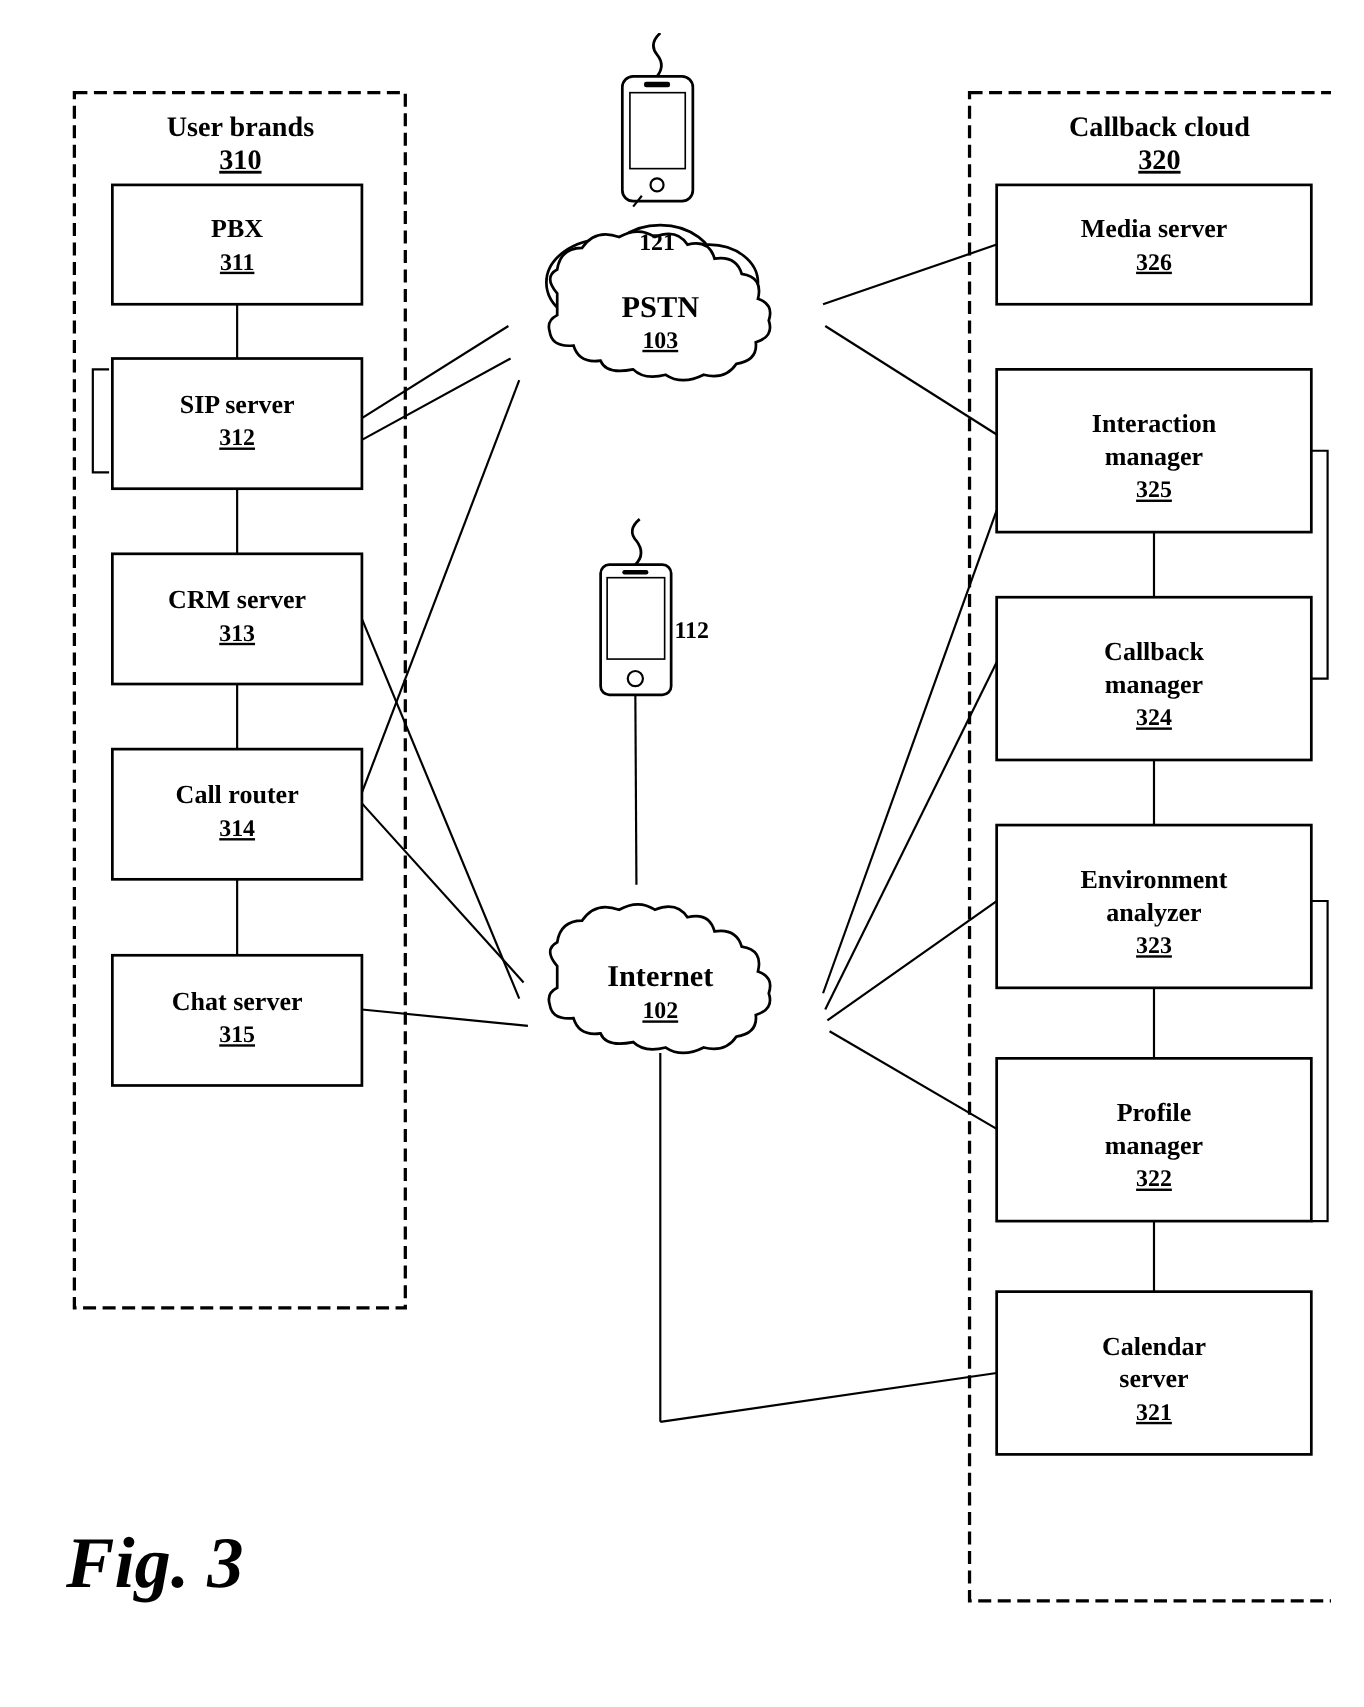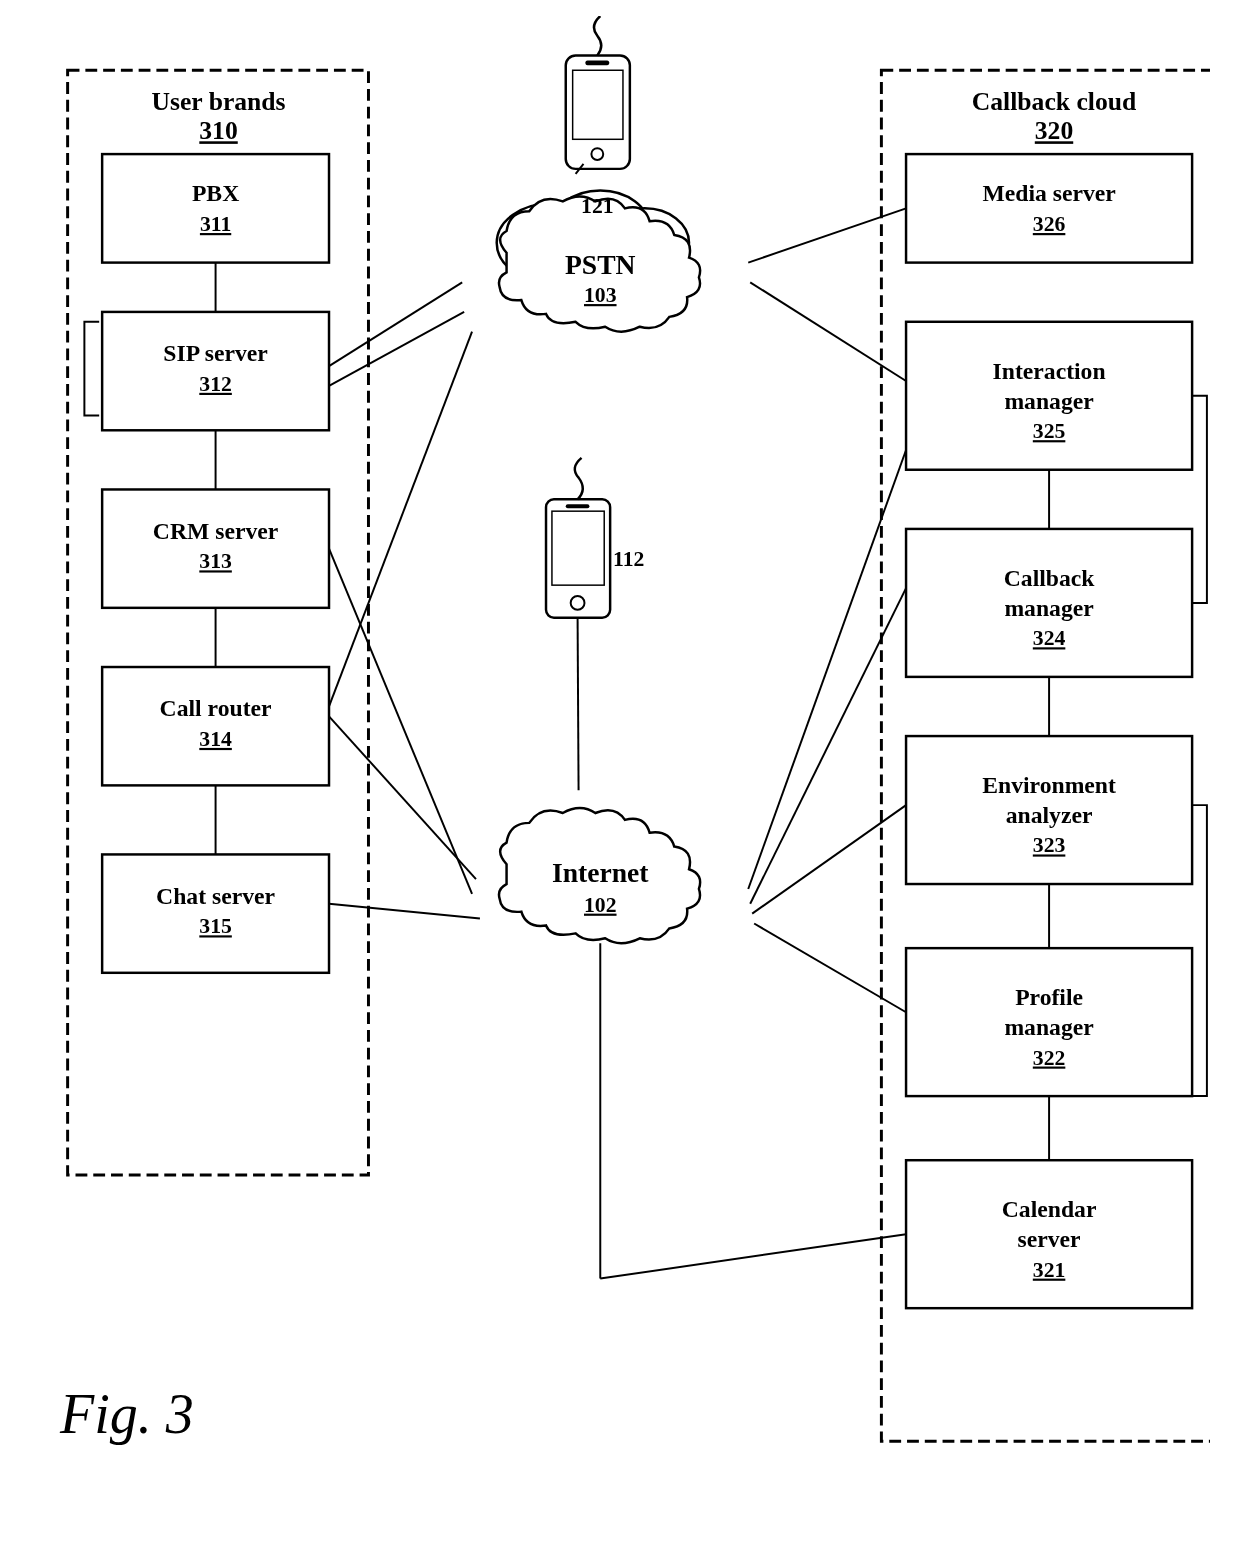--- a/index.html
+++ b/index.html
@@ -7,34 +7,34 @@
       width: 1240px;
       height: 1552px;
       background: #fff;
       font-family: 'Times New Roman', Times, serif;
       position: relative;
       overflow: hidden;
     }
 
     .diagram-container {
       position: absolute;
-      top: 16px;
+      top: 30px;
       left: 30px;
       width: 1180px;
       height: 1450px;
     }
 
     
     .fig-label {
       position: absolute;
       bottom: 20px;
       left: 30px;
-      font-size: 56px;
+      font-size: 66px;
       font-style: italic;
-      font-weight: normal;
+      font-weight: bold;
     }
 
     
     .connections-svg {
       position: absolute;
       top: 0;
       left: 0;
       width: 100%;
       height: 100%;
       pointer-events: none;

